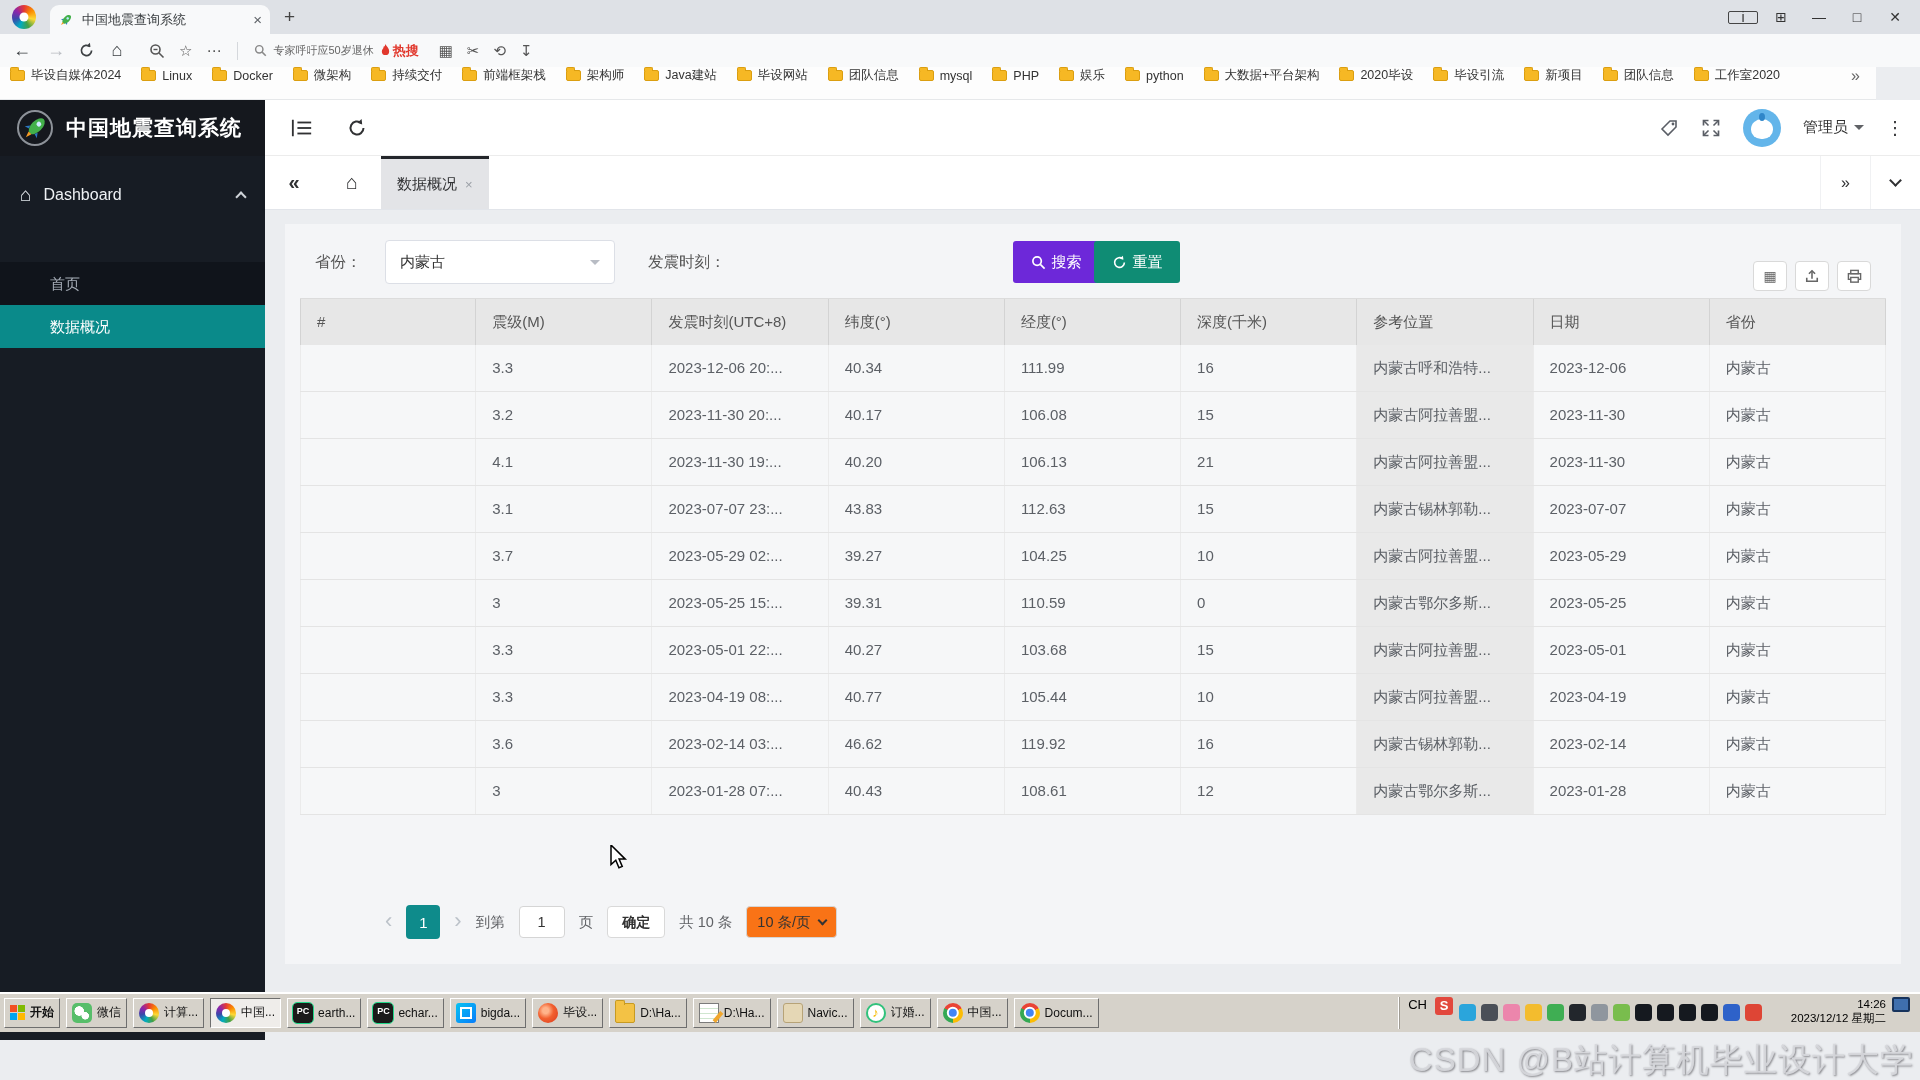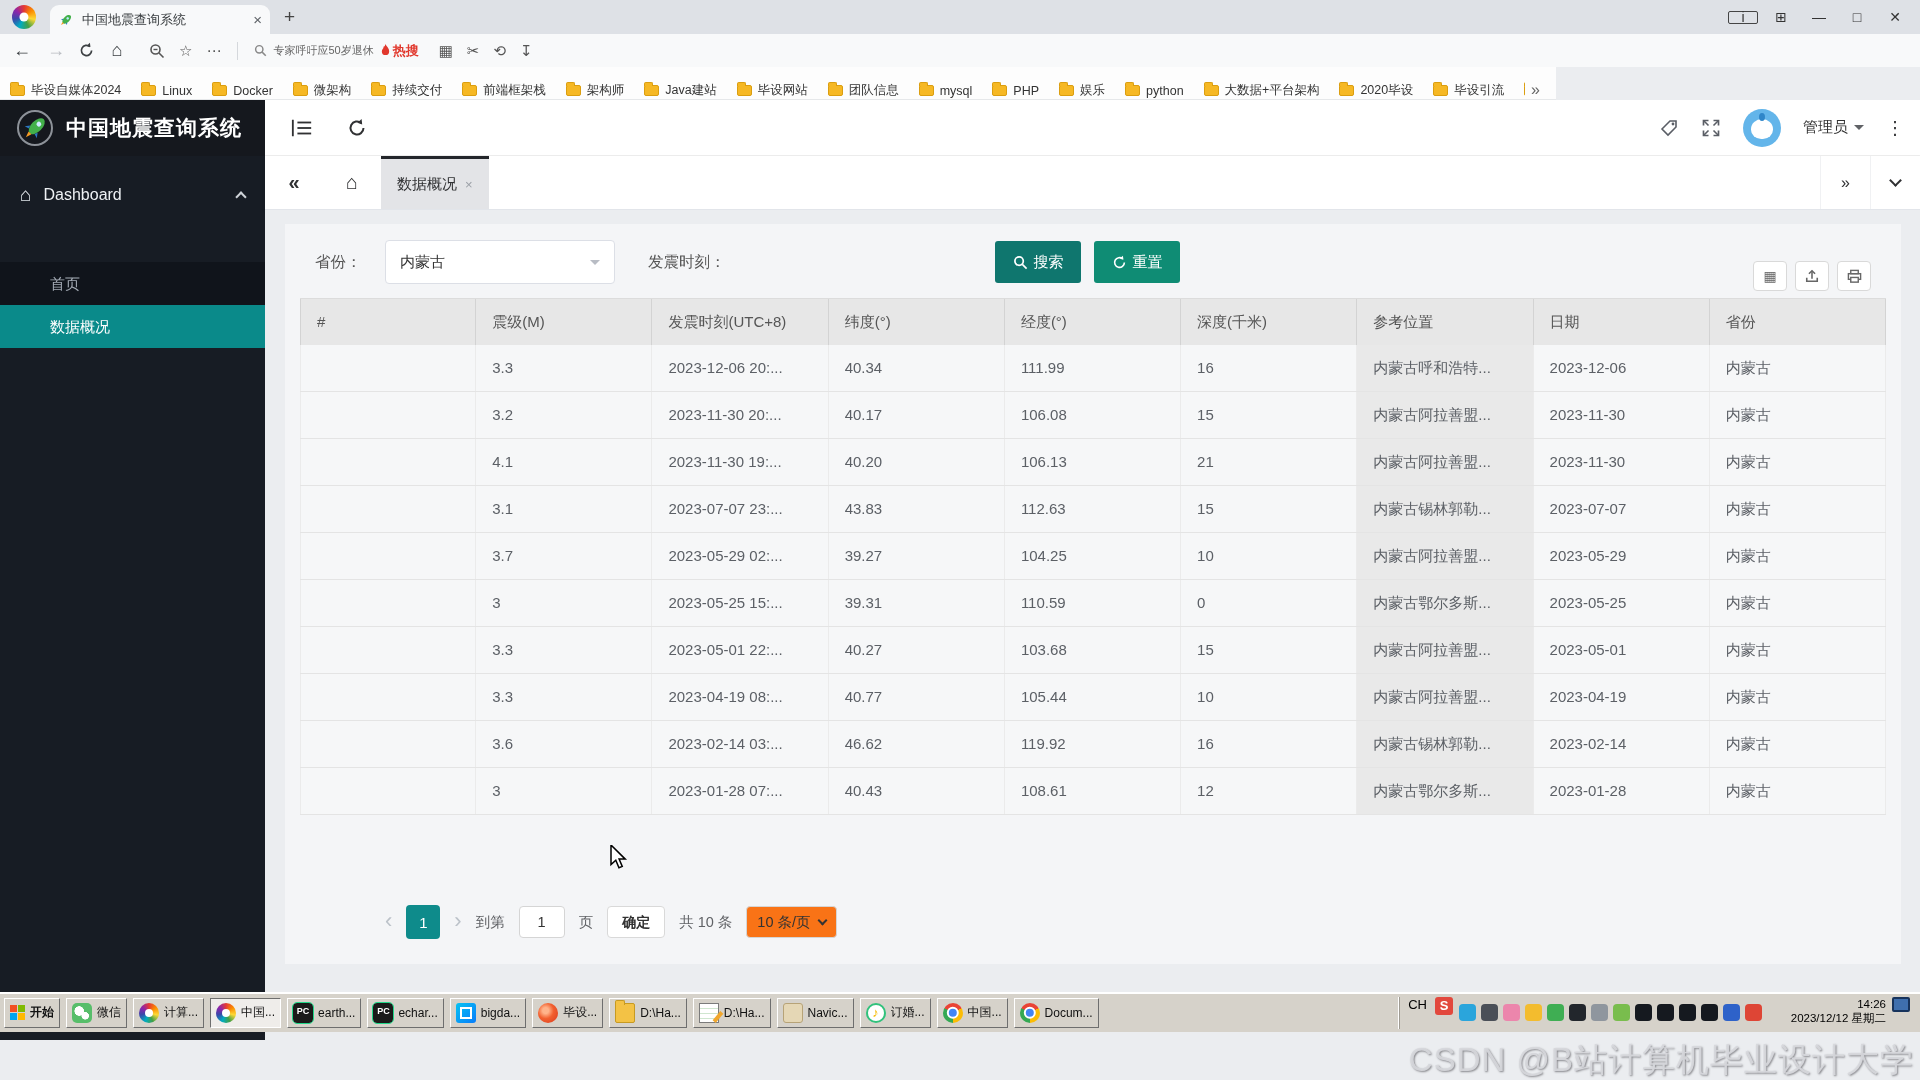--- a/index.html
+++ b/index.html
@@ -26,21 +26,21 @@
   .urlpill{width:1160px;height:26px;background:#ecas no;background:#eceef1;border-radius:13px;display:flex;align-items:center;padding:0 12px;gap:8px}
   .urlpill .url{font-size:14px;color:#202124;white-space:nowrap;overflow:hidden}
   svg.ic{display:block}
   .hotwrap{display:flex;align-items:center;gap:6px;margin-left:6px}
   .hottext{font-size:11px;color:#666;max-width:128px;white-space:nowrap;overflow:hidden;text-overflow:ellipsis}
   .hotbadge{display:flex;align-items:center;gap:2px;font-size:13px;font-weight:bold;color:#e1382d}
   .urlicons{display:flex;align-items:center;gap:14px;margin-left:10px;color:#555;padding-right:6px}
   .urlicons span{font-size:15px}
   .vdiv{width:1px;height:18px;background:#d5d8dc}
 
-  .bmbar{position:absolute;left:0;top:67px;width:1556px;height:33px;background:#fdfdfd;border-bottom:1px solid #e6e8ea;display:flex;align-items:flex-end;padding:0 10px}
+  .bmbar{position:absolute;left:0;top:67px;width:1876px;height:33px;background:#fdfdfd;border-bottom:1px solid #e6e8ea;display:flex;align-items:flex-start;padding:0 10px}
   .bmlist{display:flex;align-items:center;gap:20px;overflow:hidden;flex:1}
   .bm{display:flex;align-items:center;gap:6px;font-size:12.5px;color:#333;white-space:nowrap}
   .folder{width:15px;height:11px;background:#f6b824;border:1px solid #db9e10;border-radius:2px;position:relative;flex:0 0 auto}
   .folder::before{content:"";position:absolute;top:-4px;left:-1px;width:7px;height:3px;background:#f6b824;border:1px solid #db9e10;border-bottom:none;border-radius:2px 2px 0 0}
   .bmmore{font-size:16px;color:#666;padding:0 6px}
 
   
   .sidebar{position:absolute;left:0;top:100px;width:265px;height:940px;background:#171c24}
   .logoblk{height:56px;background:#15181e;display:flex;align-items:center;padding-left:14px;gap:10px}
   .apptitle{color:#fff;font-size:21px;font-weight:bold;letter-spacing:1px}
@@ -397,21 +397,21 @@
 
   <div class="main">
     <div class="card"></div>
 
     <span class="flabel" style="left:50px">省份：</span>
     <div class="fselect" style="left:120px">
       <span>内蒙古</span>
       <span class="caret"></span>
     </div>
     <span class="flabel" style="left:383px">发震时刻：</span>
-    <button class="fbtn" style="left: 730px; background: #0f766e; text-align: center;">
+    <button class="fbtn" style="left: 748px; background: #6d28d9; text-align: center;">
       <svg width="15" height="15" viewBox="0 0 16 16">
           <circle cx="6.5" cy="6.5" r="4.5" fill="none" stroke="#fff" stroke-width="1.8"></circle>
           <line x1="10" y1="10" x2="14.5" y2="14.5" stroke="#fff" stroke-width="1.8"></line>
         </svg>
       <span>搜索</span>
     </button>
     <button class="fbtn" style="left: 829px; background: rgb(15, 140, 116);">
       <svg width="15" height="15" viewBox="0 0 20 20">
           <path d="M16.5 10a6.5 6.5 0 1 1-2.2-4.9" fill="none" stroke="#fff" stroke-width="2.2"></path>
           <path d="M14.6 1 L15.2 6.4 L10.4 4.8 Z" fill="#fff"></path>

